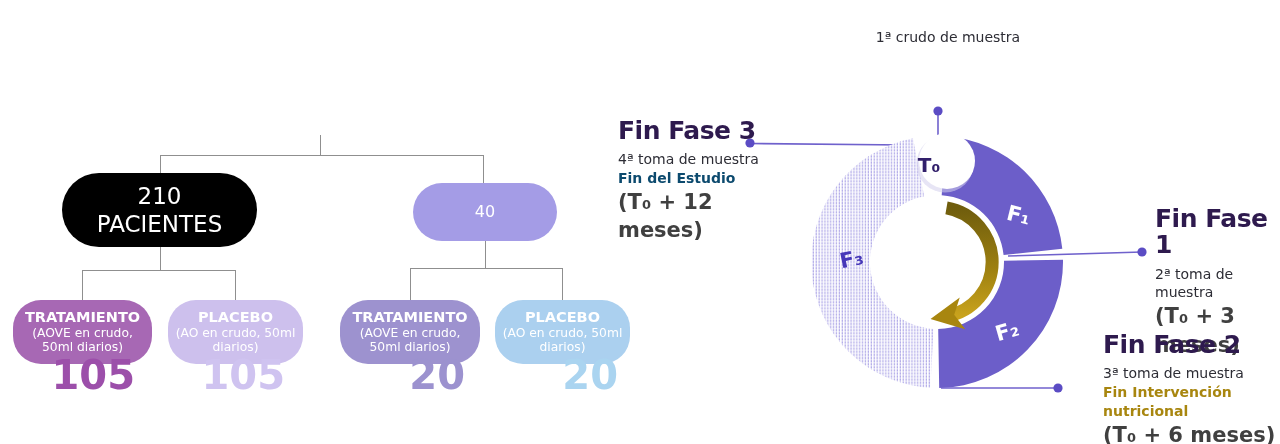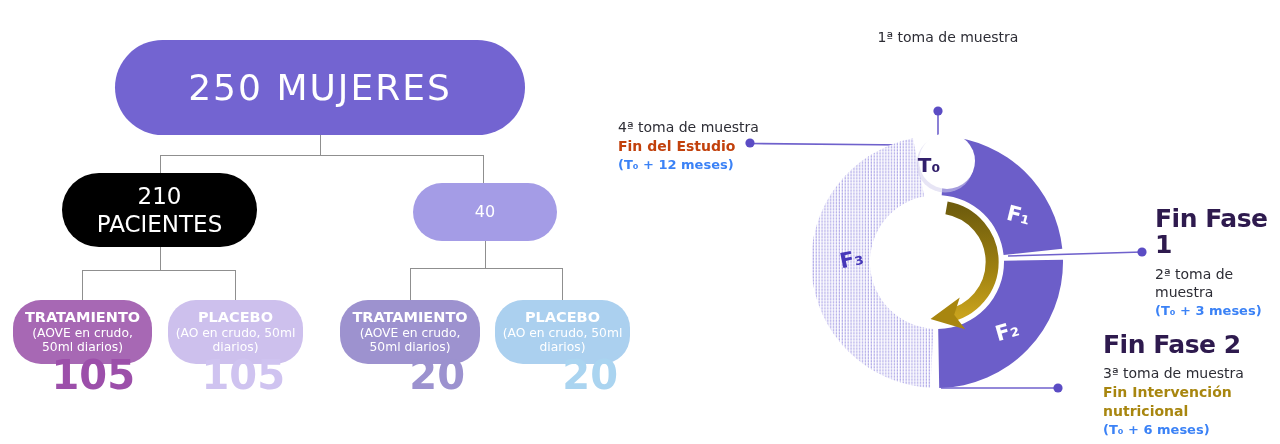--- a/index.html
+++ b/index.html
@@ -28,22 +28,22 @@
   .count-1{left:165px;color:#cfc3f0;}
   .count-2{left:345px;color:#9c92cf;}
   .count-3{left:498px;color:#aad4f0;}
   .tline{position:absolute;background:#8f8f8f;}
   
   .cycle-svg{position:absolute;left:0;top:0;}
   .note{position:absolute;color:#2d2d35;}
   .note h2{margin:0 0 6px 0;font-size:25px;font-weight:700;color:#2e1a4e;letter-spacing:-0.5px;line-height:1.05;}
   .note .ln{font-size:14px;line-height:1.35;}
   .note .gold{color:#a8860f;font-weight:700;}
-  .note .red{color:#c2410c;font-weight:700;}
-  .note .purple{color:#3b82f6;font-weight:700;font-size:13px;}
+  .note .red{color:#0c4a6e;font-weight:700;}
+  .note .purple{color:#404040;font-weight:700;font-size:21px;}
   .note-tiempo{left:838px;top:28px;width:220px;text-align:center;}
   .note-f3{left:618px;top:118px;width:180px;}
   .note-f1{left:1155px;top:206px;width:130px;}
   .note-f2{left:1103px;top:332px;width:190px;}
 </style>
 </head>
 <body>
 
 <div class="canvas">
 
@@ -53,23 +53,20 @@
   <div class="tline" style="left:483px;top:155px;width:1px;height:28px;"></div>
   <div class="tline" style="left:160px;top:247px;width:1px;height:23px;"></div>
   <div class="tline" style="left:82px;top:270px;width:154px;height:1px;"></div>
   <div class="tline" style="left:82px;top:270px;width:1px;height:30px;"></div>
   <div class="tline" style="left:235px;top:270px;width:1px;height:30px;"></div>
   <div class="tline" style="left:485px;top:241px;width:1px;height:27px;"></div>
   <div class="tline" style="left:410px;top:268px;width:153px;height:1px;"></div>
   <div class="tline" style="left:410px;top:268px;width:1px;height:32px;"></div>
   <div class="tline" style="left:562px;top:268px;width:1px;height:32px;"></div>
 
-  <div class="pill pill-root">
-    <span>250 MUJERES</span>
-  </div>
 
   <div class="pill pill-patients">
     <span>210</span>
     <span>PACIENTES</span>
   </div>
 
   <div class="pill pill-volunteers">
     <span>40</span>
   </div>
 
@@ -129,24 +126,25 @@
 
     <path d="M 946.5 207.8 A 55 55 0 0 1 946.5 316.2" fill="none" stroke="url(#goldgrad)" stroke-width="13" marker-end="url(#arrowhead)"></path>
 
     <text x="929" y="172" font-size="20" font-weight="600" fill="#32206b" text-anchor="middle">T₀</text>
     <text x="1017" y="222" font-size="21" font-weight="600" fill="#ffffff" text-anchor="middle" transform="rotate(14 1017 222)">F₁</text>
     <text x="1009" y="338" font-size="21" font-weight="600" fill="#ffffff" text-anchor="middle" transform="rotate(-16 1009 338)">F₂</text>
     <text x="853" y="266" font-size="21" font-weight="600" fill="#4638b8" text-anchor="middle" transform="rotate(-12 853 266)">F₃</text>
   </svg>
 
   <div class="note note-tiempo">
-    <div class="ln">1ª toma de muestra</div>
+    <div class="ln">1ª crudo de muestra</div>
   </div>
 
   <div class="note note-f3">
+    <h2>Fin Fase 3</h2>
     <div class="ln">4ª toma de muestra</div>
     <div class="ln red">Fin del Estudio</div>
     <div class="ln purple">(T₀ + 12 meses)</div>
   </div>
 
   <div class="note note-f1">
     <h2>Fin Fase 1</h2>
     <div class="ln">2ª toma de muestra</div>
     <div class="ln purple">(T₀ + 3 meses)</div>
   </div>

